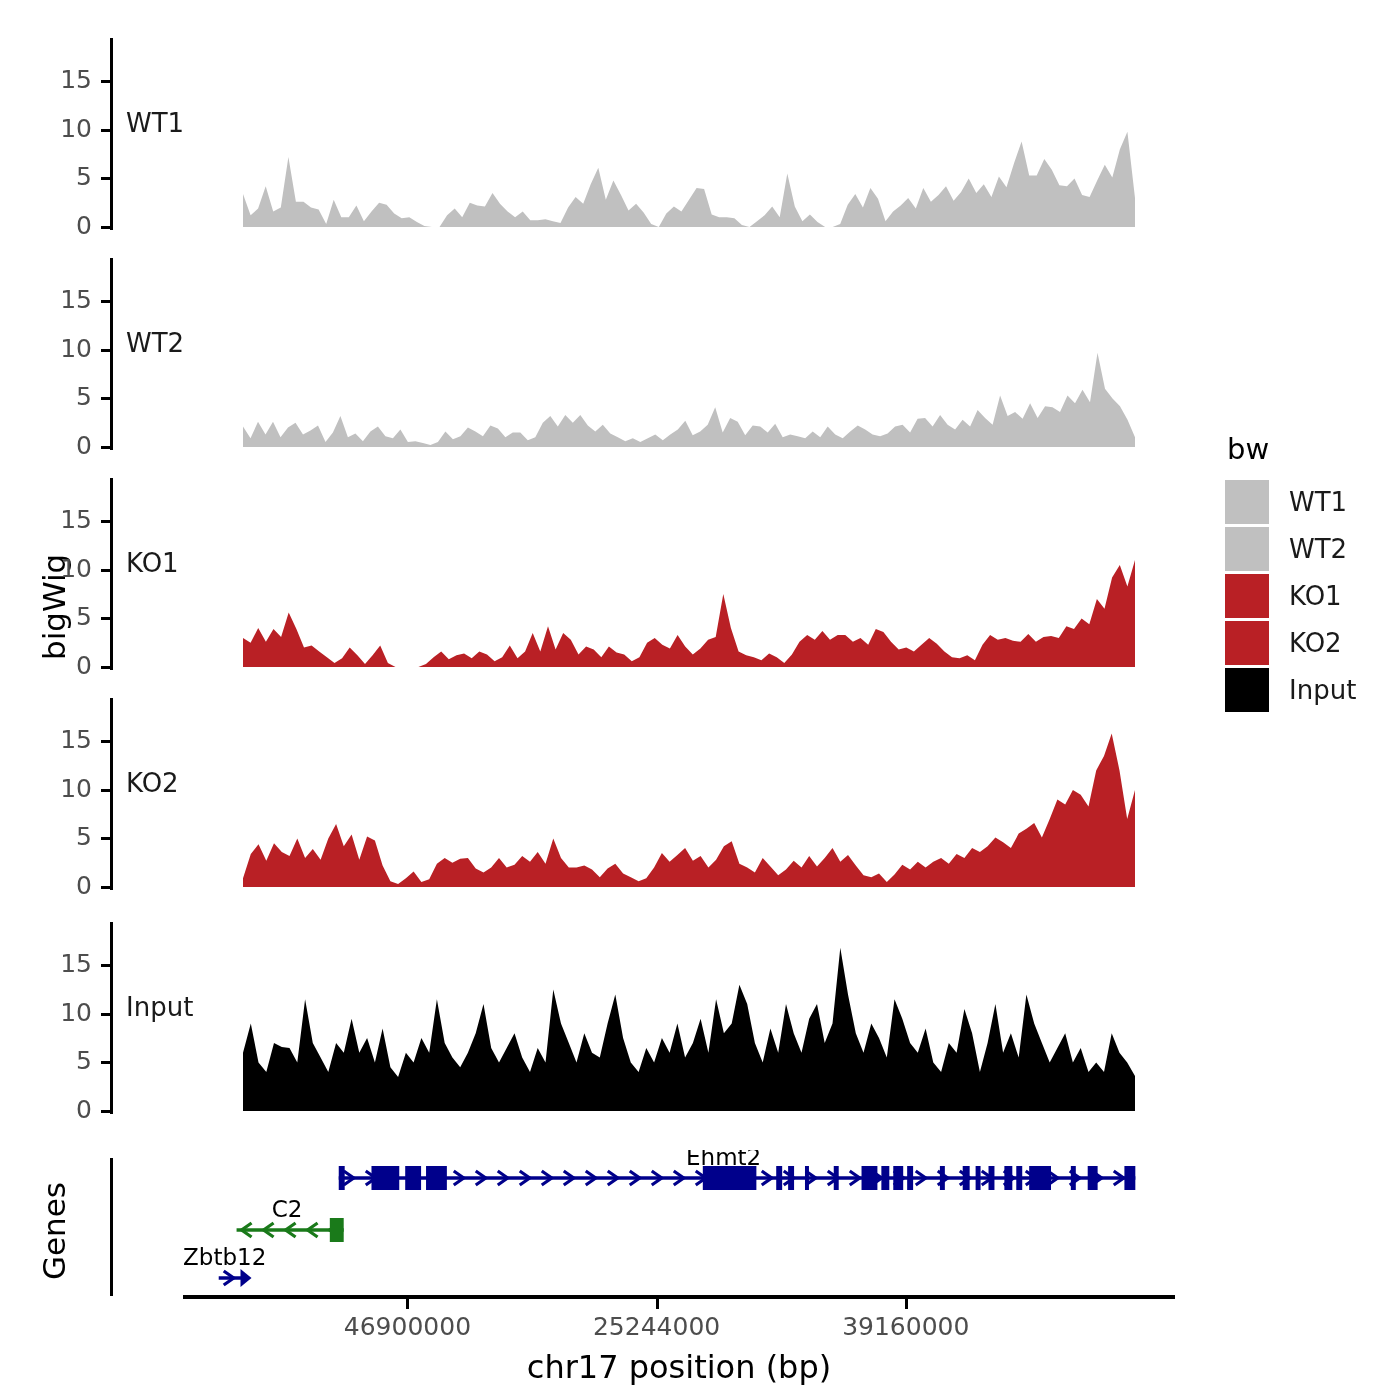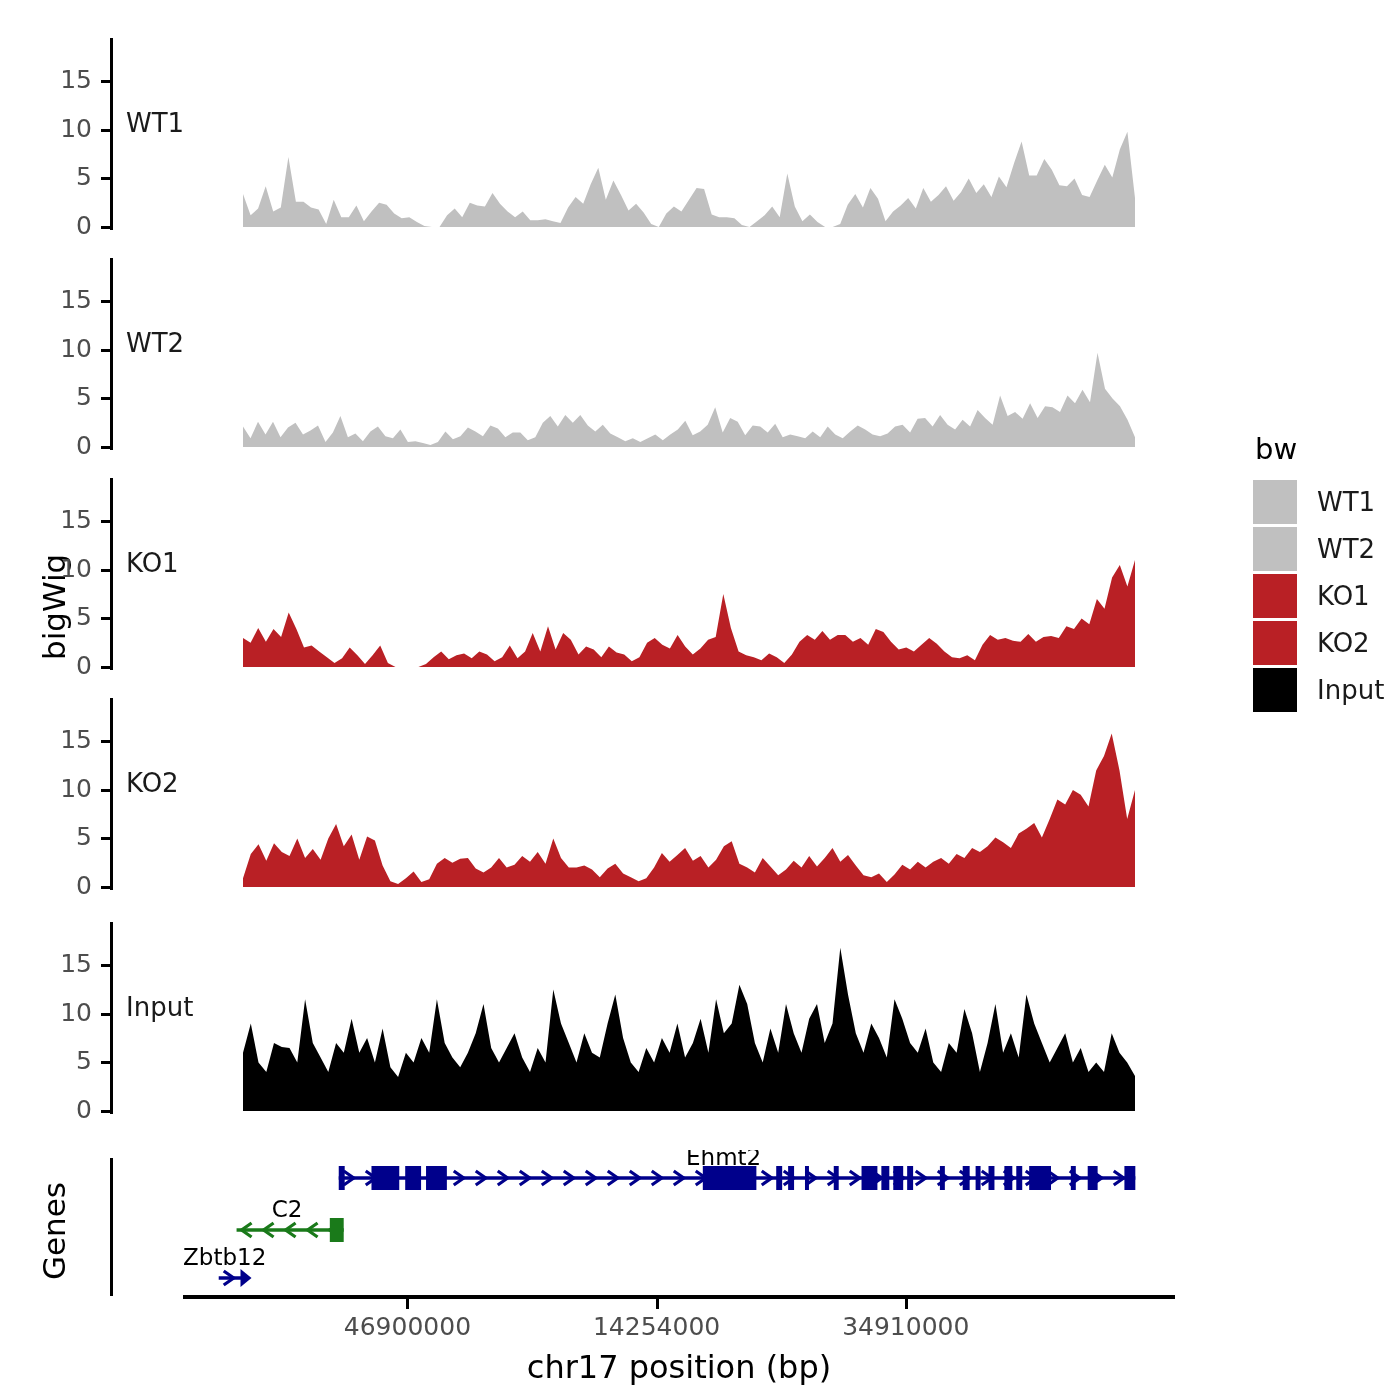--- a/index.html
+++ b/index.html
@@ -24,21 +24,21 @@
 
   
   #xaxis-line{position:absolute;left:183px;top:1295px;width:992px;height:4px;background:#000;}
   .xtick{position:absolute;width:3px;height:10px;background:#000;top:1299px;}
   .xticklab{position:absolute;font-size:25px;color:#4d4d4d;text-align:center;
             width:220px;top:1312px;}
   #xtitle{position:absolute;top:1348px;left:183px;width:992px;text-align:center;
           font-size:32px;color:#000;}
 
   
-  #legend{position:absolute;left:1225px;top:432px;margin-left:28px;}
+  #legend{position:absolute;left:1225px;top:432px;}
   #legend-title{font-size:29px;color:#000;margin:0 0 14px 2px;}
   .legend-row{display:flex;align-items:center;height:44px;margin-bottom:3px;}
   .legend-key{width:44px;height:44px;margin-right:20px;}
   .legend-lab{font-size:26px;color:#1a1a1a;white-space:nowrap;}
 
   
   #gene-panel{position:absolute;left:183px;top:1150px;width:992px;height:150px;}
 </style>
 </head>
 <body>
@@ -201,23 +201,23 @@
       <text x="540.64" y="15" font-family="DejaVu Sans, Liberation Sans, sans-serif" font-size="23" fill="#000" text-anchor="middle">Ehmt2</text>
       <text x="104.16" y="67" font-family="DejaVu Sans, Liberation Sans, sans-serif" font-size="23" fill="#000" text-anchor="middle">C2</text>
       <text x="41.664" y="115" font-family="DejaVu Sans, Liberation Sans, sans-serif" font-size="23" fill="#000" text-anchor="middle">Zbtb12</text>
     </svg></div>
 
 <div id="xaxis-line"></div>
 <div id="xticks-root">
     <div class="xtick" style="left: 406.447px;"></div>
     <div class="xticklab" style="left: 297.447px;">46900000</div>
     <div class="xtick" style="left: 655.609px;"></div>
-    <div class="xticklab" style="left: 546.609px;">14254000</div>
+    <div class="xticklab" style="left: 546.609px;">25244000</div>
     <div class="xtick" style="left: 904.771px;"></div>
-    <div class="xticklab" style="left: 795.771px;">34910000</div>
+    <div class="xticklab" style="left: 795.771px;">39160000</div>
   </div>
 <div id="xtitle">chr17 position (bp)</div>
 
 <div id="legend">
   <div id="legend-title">bw</div>
   <div id="legend-items">
       <div class="legend-row">
         <span class="legend-key" style="background: rgb(192, 192, 192);"></span>
         <span class="legend-lab">WT1</span>
       </div>

